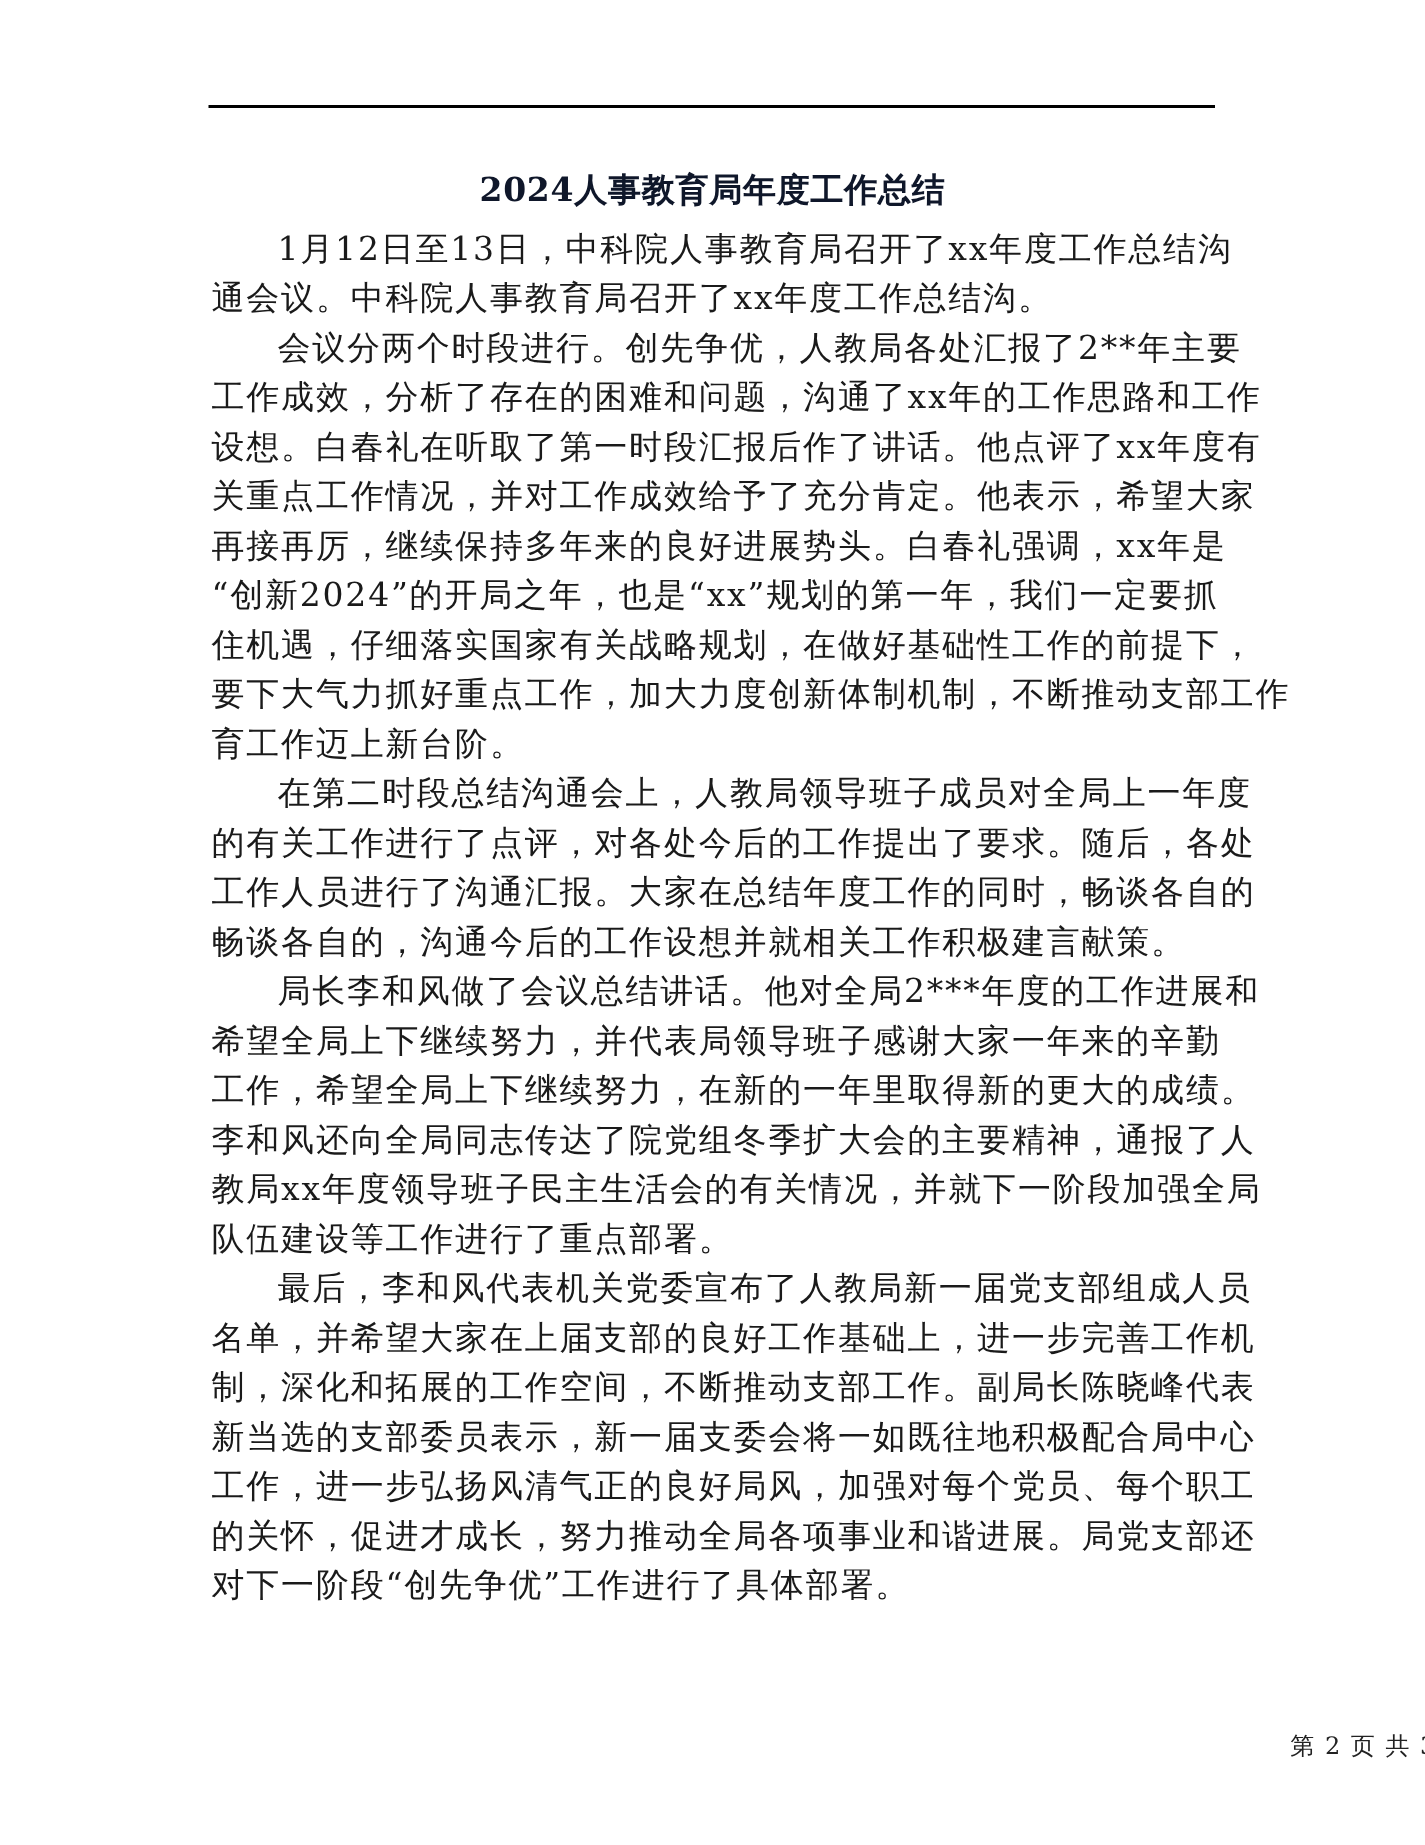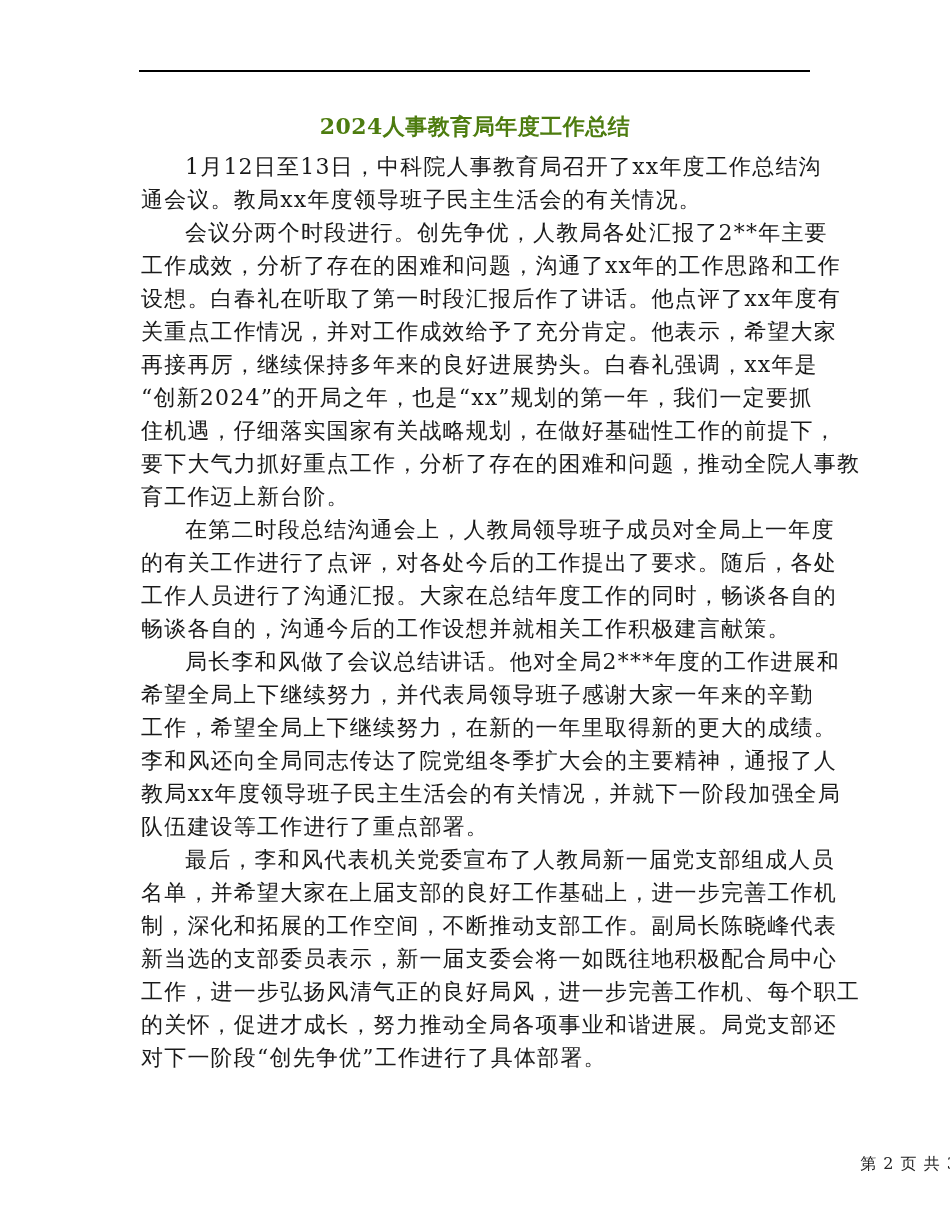--- a/index.html
+++ b/index.html
@@ -1,57 +1,57 @@
 <!DOCTYPE html>
 <html><head>
 <meta charset="utf-8">
 <style>
   html, body { margin:0; padding:0; background:#ffffff; }
   body { width:950px; height:1230px; position:relative; overflow:hidden;
          font-family: "DejaVu Serif", "Liberation Serif", serif; color:#1a1a1a; }
   .rule { position:absolute; left:139px; top:70px; width:671px; height:2px; background:#000; }
   .title { position:absolute; left:0; width:950px; top:112px; text-align:center;
-           font-size:22px; color:#4d7c0f; font-weight:bold; letter-spacing:0.5px; }
+           font-size:22px; color:#0f172a; font-weight:bold; letter-spacing:0.5px; }
   .line { position:absolute; left:141px; width:668px; font-size:22px; line-height:33px;
           white-space:nowrap; letter-spacing:1.2px; }
   .footer { position:absolute; left:0; width:950px; top:1154px; text-align:right;
             font-size:16px; color:#222; letter-spacing:1px;margin-left:31px; }
 </style>
 </head>
 <body>
 
 <div class="rule"></div>
 <div class="title">2024人事教育局年度工作总结</div>
 
 <div class="line" style="top:150px;padding-left:44px">1月12日至13日，中科院人事教育局召开了xx年度工作总结沟</div>
-<div class="line" style="top:183px">通会议。教局xx年度领导班子民主生活会的有关情况。</div>
+<div class="line" style="top:183px">通会议。中科院人事教育局召开了xx年度工作总结沟。</div>
 
 <div class="line" style="top:216px;padding-left:44px">会议分两个时段进行。创先争优，人教局各处汇报了2**年主要</div>
 <div class="line" style="top:249px">工作成效，分析了存在的困难和问题，沟通了xx年的工作思路和工作</div>
 <div class="line" style="top:282px">设想。白春礼在听取了第一时段汇报后作了讲话。他点评了xx年度有</div>
 <div class="line" style="top:315px">关重点工作情况，并对工作成效给予了充分肯定。他表示，希望大家</div>
 <div class="line" style="top:348px">再接再厉，继续保持多年来的良好进展势头。白春礼强调，xx年是</div>
 <div class="line" style="top:381px">“创新2024”的开局之年，也是“xx”规划的第一年，我们一定要抓</div>
 <div class="line" style="top:414px">住机遇，仔细落实国家有关战略规划，在做好基础性工作的前提下，</div>
-<div class="line" style="top:447px">要下大气力抓好重点工作，分析了存在的困难和问题，推动全院人事教</div>
+<div class="line" style="top:447px">要下大气力抓好重点工作，加大力度创新体制机制，不断推动支部工作</div>
 <div class="line" style="top:480px">育工作迈上新台阶。</div>
 
 <div class="line" style="top:513px;padding-left:44px">在第二时段总结沟通会上，人教局领导班子成员对全局上一年度</div>
 <div class="line" style="top:546px">的有关工作进行了点评，对各处今后的工作提出了要求。随后，各处</div>
 <div class="line" style="top:579px">工作人员进行了沟通汇报。大家在总结年度工作的同时，畅谈各自的</div>
 <div class="line" style="top:612px">畅谈各自的，沟通今后的工作设想并就相关工作积极建言献策。</div>
 
 <div class="line" style="top:645px;padding-left:44px">局长李和风做了会议总结讲话。他对全局2***年度的工作进展和</div>
 <div class="line" style="top:678px">希望全局上下继续努力，并代表局领导班子感谢大家一年来的辛勤</div>
 <div class="line" style="top:711px">工作，希望全局上下继续努力，在新的一年里取得新的更大的成绩。</div>
 <div class="line" style="top:744px">李和风还向全局同志传达了院党组冬季扩大会的主要精神，通报了人</div>
 <div class="line" style="top:777px">教局xx年度领导班子民主生活会的有关情况，并就下一阶段加强全局</div>
 <div class="line" style="top:810px">队伍建设等工作进行了重点部署。</div>
 
 <div class="line" style="top:843px;padding-left:44px">最后，李和风代表机关党委宣布了人教局新一届党支部组成人员</div>
 <div class="line" style="top:876px">名单，并希望大家在上届支部的良好工作基础上，进一步完善工作机</div>
 <div class="line" style="top:909px">制，深化和拓展的工作空间，不断推动支部工作。副局长陈晓峰代表</div>
 <div class="line" style="top:942px">新当选的支部委员表示，新一届支委会将一如既往地积极配合局中心</div>
-<div class="line" style="top:975px">工作，进一步弘扬风清气正的良好局风，进一步完善工作机、每个职工</div>
+<div class="line" style="top:975px">工作，进一步弘扬风清气正的良好局风，加强对每个党员、每个职工</div>
 <div class="line" style="top:1008px">的关怀，促进才成长，努力推动全局各项事业和谐进展。局党支部还</div>
 <div class="line" style="top:1041px">对下一阶段“创先争优”工作进行了具体部署。</div>
 
 <div class="footer">第 2 页 共 3 页</div>
 
 </body></html>

